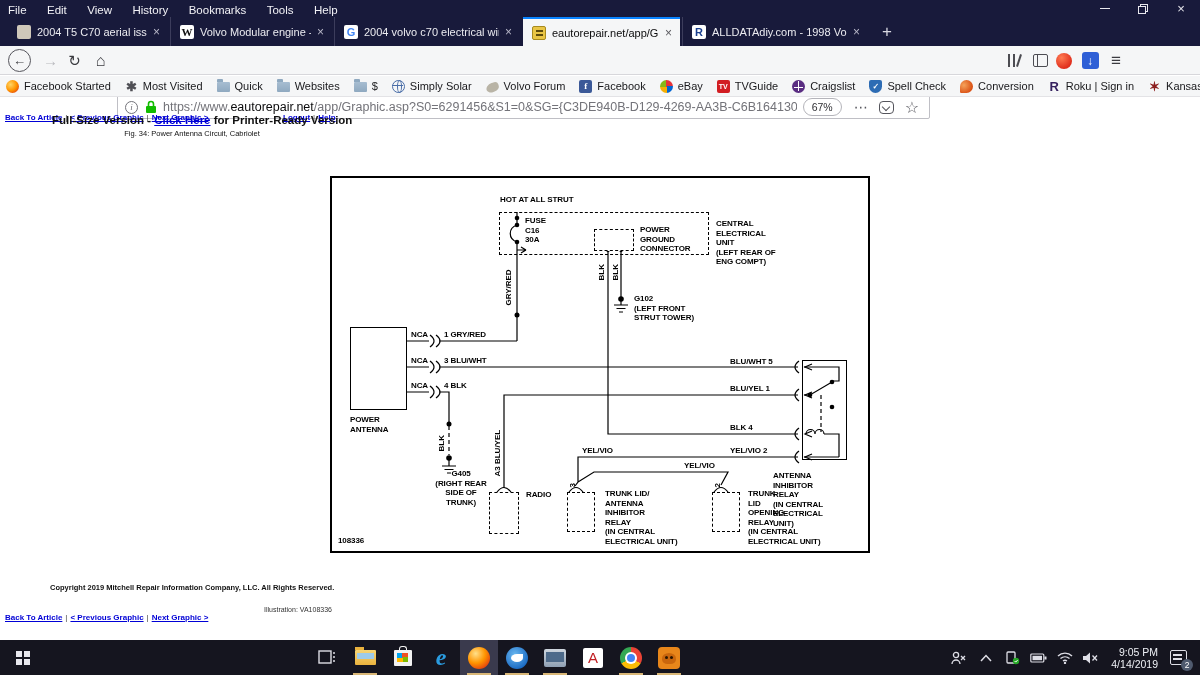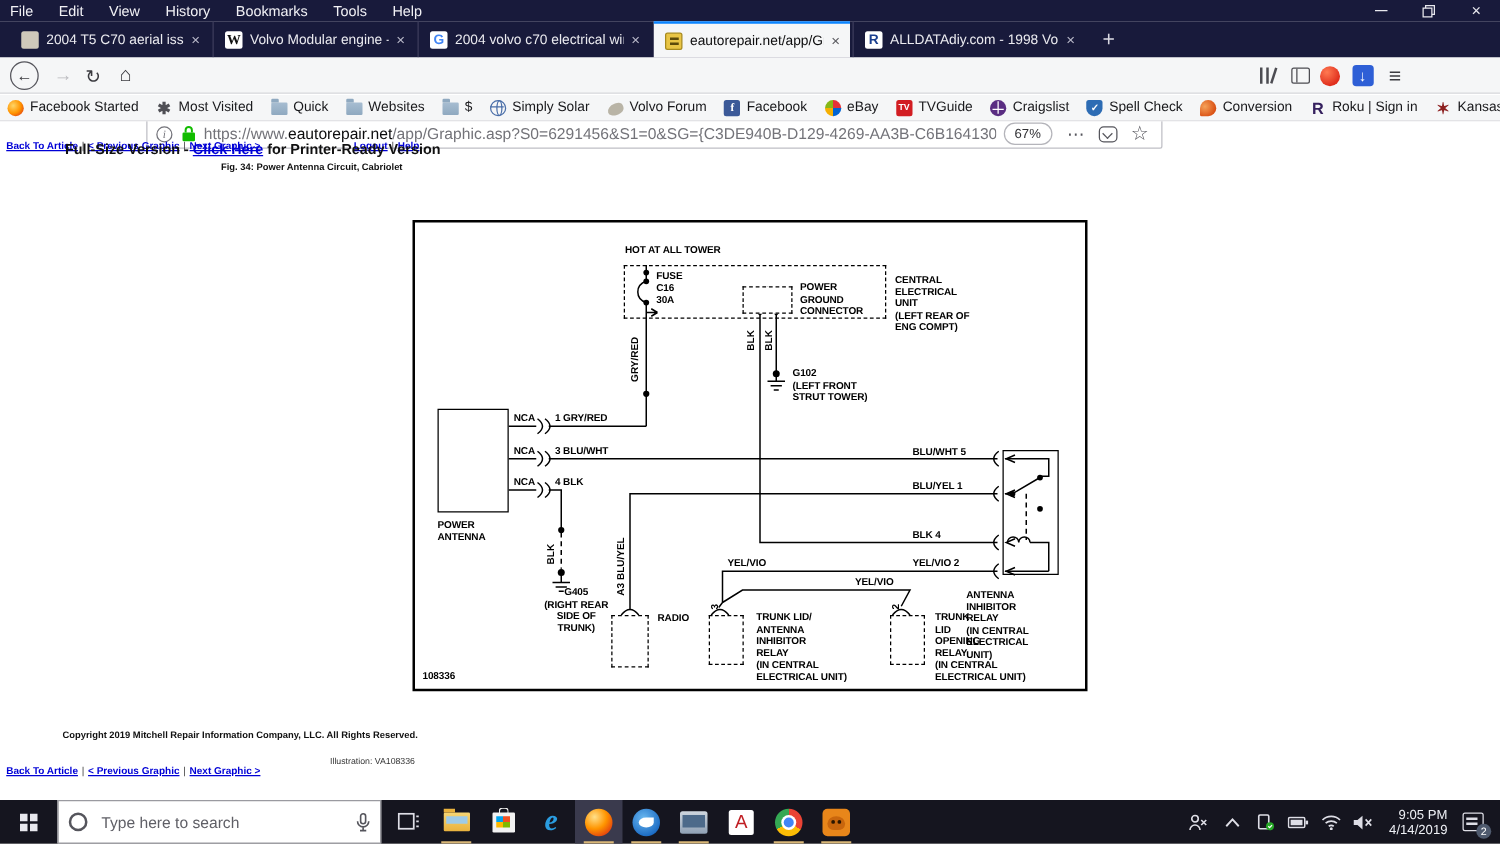--- a/index.html
+++ b/index.html
@@ -92,21 +92,21 @@
   .i-roku::before{content:"R";}
   .i-kstar{color:#8c1f1f;font-size:13px;}
   .i-kstar::before{content:"✶";}
   
   .plink{font-size:8px;font-weight:bold;color:#0000d6;text-decoration:underline;cursor:pointer;}
   .psep{font-size:8px;color:#444;margin:0 3px;}
   #hdr-links{position:absolute;left:5px;top:106px;white-space:nowrap;}
   #hdr-session{position:absolute;left:283px;top:106px;white-space:nowrap;}
   #title-line{position:absolute;left:52px;top:114px;font-size:11.5px;font-weight:bold;color:#111;}
   #title-line .plink{font-size:11.5px;}
-  #fig-caption{position:absolute;left:62px;top:129px;width:260px;text-align:right;font-size:7.5px;font-weight:bold;color:#111;}
+  #fig-caption{position:absolute;left:62px;top:129px;width:260px;text-align:center;font-size:7.5px;font-weight:normal;color:#111;}
   #footer-copy{position:absolute;left:50px;top:583px;font-size:7.5px;font-weight:bold;color:#111;}
   #footer-links{position:absolute;left:5px;top:606px;white-space:nowrap;}
   #footer-illustration{position:absolute;left:264px;top:606px;font-size:7px;color:#333;}
   
   #diagram{position:absolute;left:330px;top:176px;width:540px;height:377px;border:2px solid #000;background:#fff;}
   #diagram svg{position:absolute;left:0;top:0;}
   .dlabel{position:absolute;font-weight:bold;font-size:8px;line-height:9.5px;color:#000;white-space:pre-line;letter-spacing:-0.1px;}
   .vlabel{position:absolute;font-weight:bold;font-size:8px;line-height:9px;color:#000;white-space:nowrap;
     transform:rotate(-90deg);transform-origin:center;}
   .dbox{position:absolute;border:1px dashed #000;}
@@ -357,21 +357,21 @@
     </svg>
 
     <div class="dbox" style="left:167px;top:34px;width:210px;height:43px;"></div>
     <div class="dbox" style="left:262px;top:51px;width:40px;height:22px;background:#fff;"></div>
     <div class="sbox" style="left:18px;top:149px;width:57px;height:83px;"></div>
     <div class="sbox" style="left:470px;top:182px;width:45px;height:100px;border-width:1px;"></div>
     <div class="dbox" style="left:157px;top:314px;width:30px;height:42px;"></div>
     <div class="dbox" style="left:235px;top:314px;width:28px;height:40px;"></div>
     <div class="dbox" style="left:380px;top:314px;width:28px;height:40px;"></div>
 
-    <div class="dlabel" style="left:168px;top:17px;">HOT AT ALL TOWER</div>
+    <div class="dlabel" style="left:168px;top:17px;">HOT AT ALL STRUT</div>
     <div class="dlabel" style="left:193px;top:38px;">FUSE
 C16
 30A</div>
     <div class="dlabel" style="left:308px;top:47px;">POWER
 GROUND
 CONNECTOR</div>
     <div class="dlabel" style="left:384px;top:41px;">CENTRAL
 ELECTRICAL
 UNIT
 (LEFT REAR OF
@@ -434,28 +434,20 @@
 
   <div id="taskbar">
     <div id="start-btn">
       <div class="winlogo">
           <div></div>
           <div></div>
           <div></div>
           <div></div>
         </div>
     </div>
-    <div id="search-box">
-      <span class="cortana-ring"></span>
-      <input id="search-input" placeholder="Type here to search" style="">
-      <svg width="11" height="16" viewBox="0 0 11 16">
-        <rect x="3.5" y="1" width="4" height="8" rx="2" fill="none" stroke="#55555c" stroke-width="1.3"></rect>
-        <path d="M1,7 a4.5,4.5 0 0 0 9,0 M5.5,11.5 V14 M3,14.5 H8" fill="none" stroke="#55555c" stroke-width="1.3"></path>
-      </svg>
-    </div>
     <div class="taskbtn" style="left:308px;">
       <svg width="18" height="16" viewBox="0 0 18 16">
           <rect x="1" y="1" width="12" height="12" fill="none" stroke="#dedee6" stroke-width="1.4"></rect>
           <path d="M15,3 h2 M15,7 h2 M15,11 h2" stroke="#dedee6" stroke-width="1.4"></path>
         </svg>
     </div>
     <div class="taskbtn running" style="left:346px;">
         <span class="ti-explorer"></span>
       </div>
     <div class="taskbtn" style="left:384px;">

